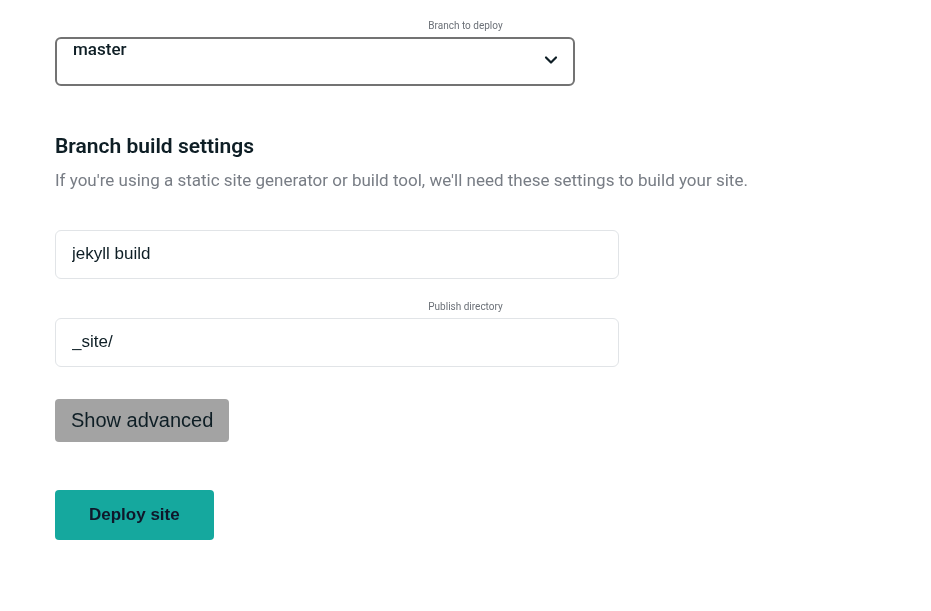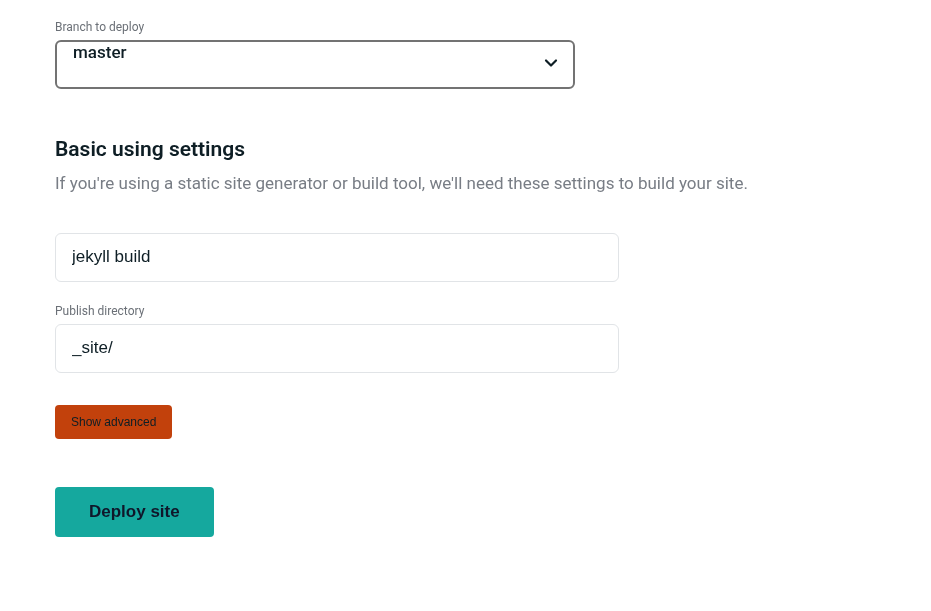--- a/index.html
+++ b/index.html
@@ -10,24 +10,25 @@
     body {
       font-family: -apple-system, BlinkMacSystemFont, "Segoe UI", Roboto, Helvetica, Arial, sans-serif;
       background: #ffffff;
       padding: 20px 55px;
       width: 931px;
     }
     .form-group {
       margin-bottom: 22px;
     }
     .label {
-      font-size: 12px;
+      font-size: 10px;
       color: #6b7077;
       margin-bottom: 6px;
       display: block;
+      text-align: center;
     }
     .select-wrapper {
       position: relative;
       width: 520px;
     }
     .select {
       width: 100%;
       height: 49px;
       padding: 0 16px;
       font-size: 17px;
@@ -67,23 +68,23 @@
       font-size: 17px;
       color: #0e1e25;
       background: #ffffff;
       border: 1px solid #e1e4e7;
       border-radius: 6px;
       outline: none;
     }
     .show-advanced-btn {
       display: inline-block;
       padding: 10px 16px;
-      font-size: 12px;
+      font-size: 20px;
       color: #0e1e25;
-      background: #c2410c;
+      background: #a3a3a3;
       border: none;
       border-radius: 4px;
       cursor: pointer;
       margin-top: 10px;
     }
     .deploy-btn {
       display: inline-block;
       padding: 15px 34px;
       font-size: 17px;
       font-weight: 600;
@@ -105,21 +106,21 @@
   <div class="select-wrapper">
     <div class="select">master</div>
     <span class="chevron">
       <svg width="16" height="16" viewBox="0 0 16 16" fill="none">
         <path d="M3 5.5 L8 10.5 L13 5.5" stroke="#0e1e25" stroke-width="2.2" stroke-linecap="round" stroke-linejoin="round"></path>
       </svg>
     </span>
   </div>
 </div>
 
-<h2 class="section-title">Basic using settings</h2>
+<h2 class="section-title">Branch build settings</h2>
 <p class="section-desc">If you're using a static site generator or build tool, we'll need these settings to build your site.</p>
 
 <div class="form-group">
   <input type="text" class="text-input" value="jekyll build" style="">
 </div>
 
 <div class="form-group">
   <label class="label">Publish directory</label>
   <input type="text" class="text-input" value="_site/" style="">
 </div>

